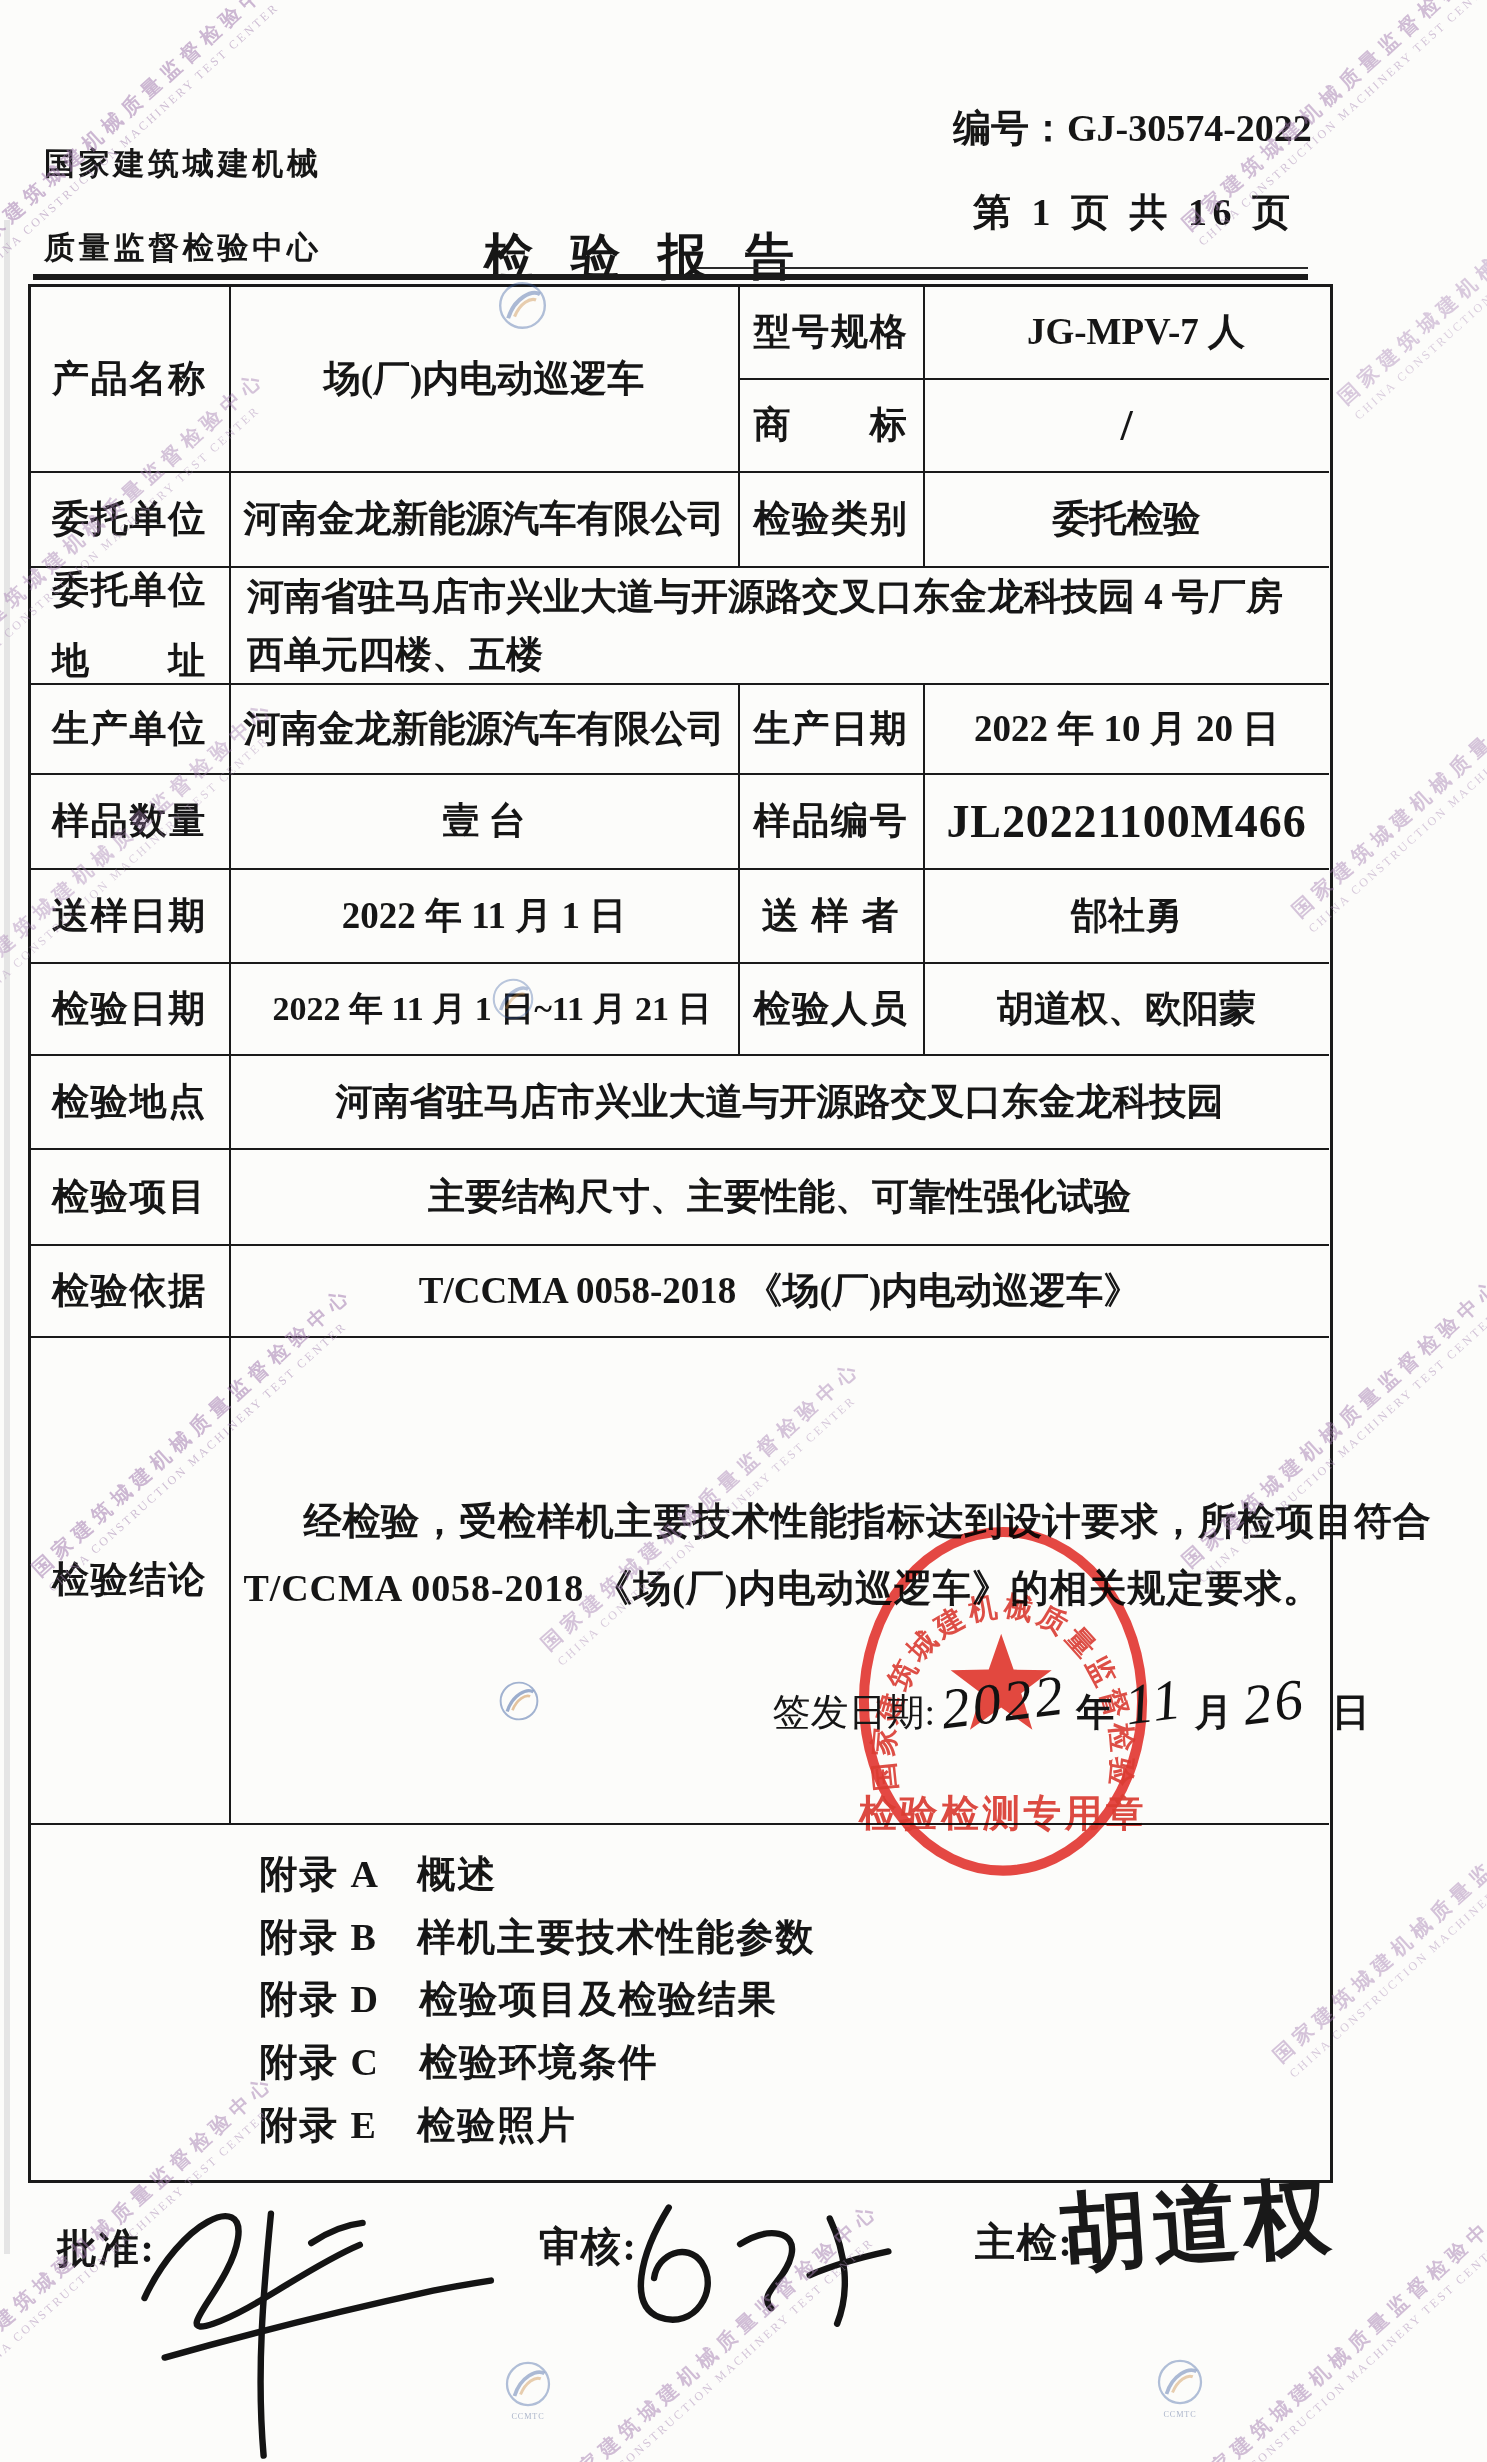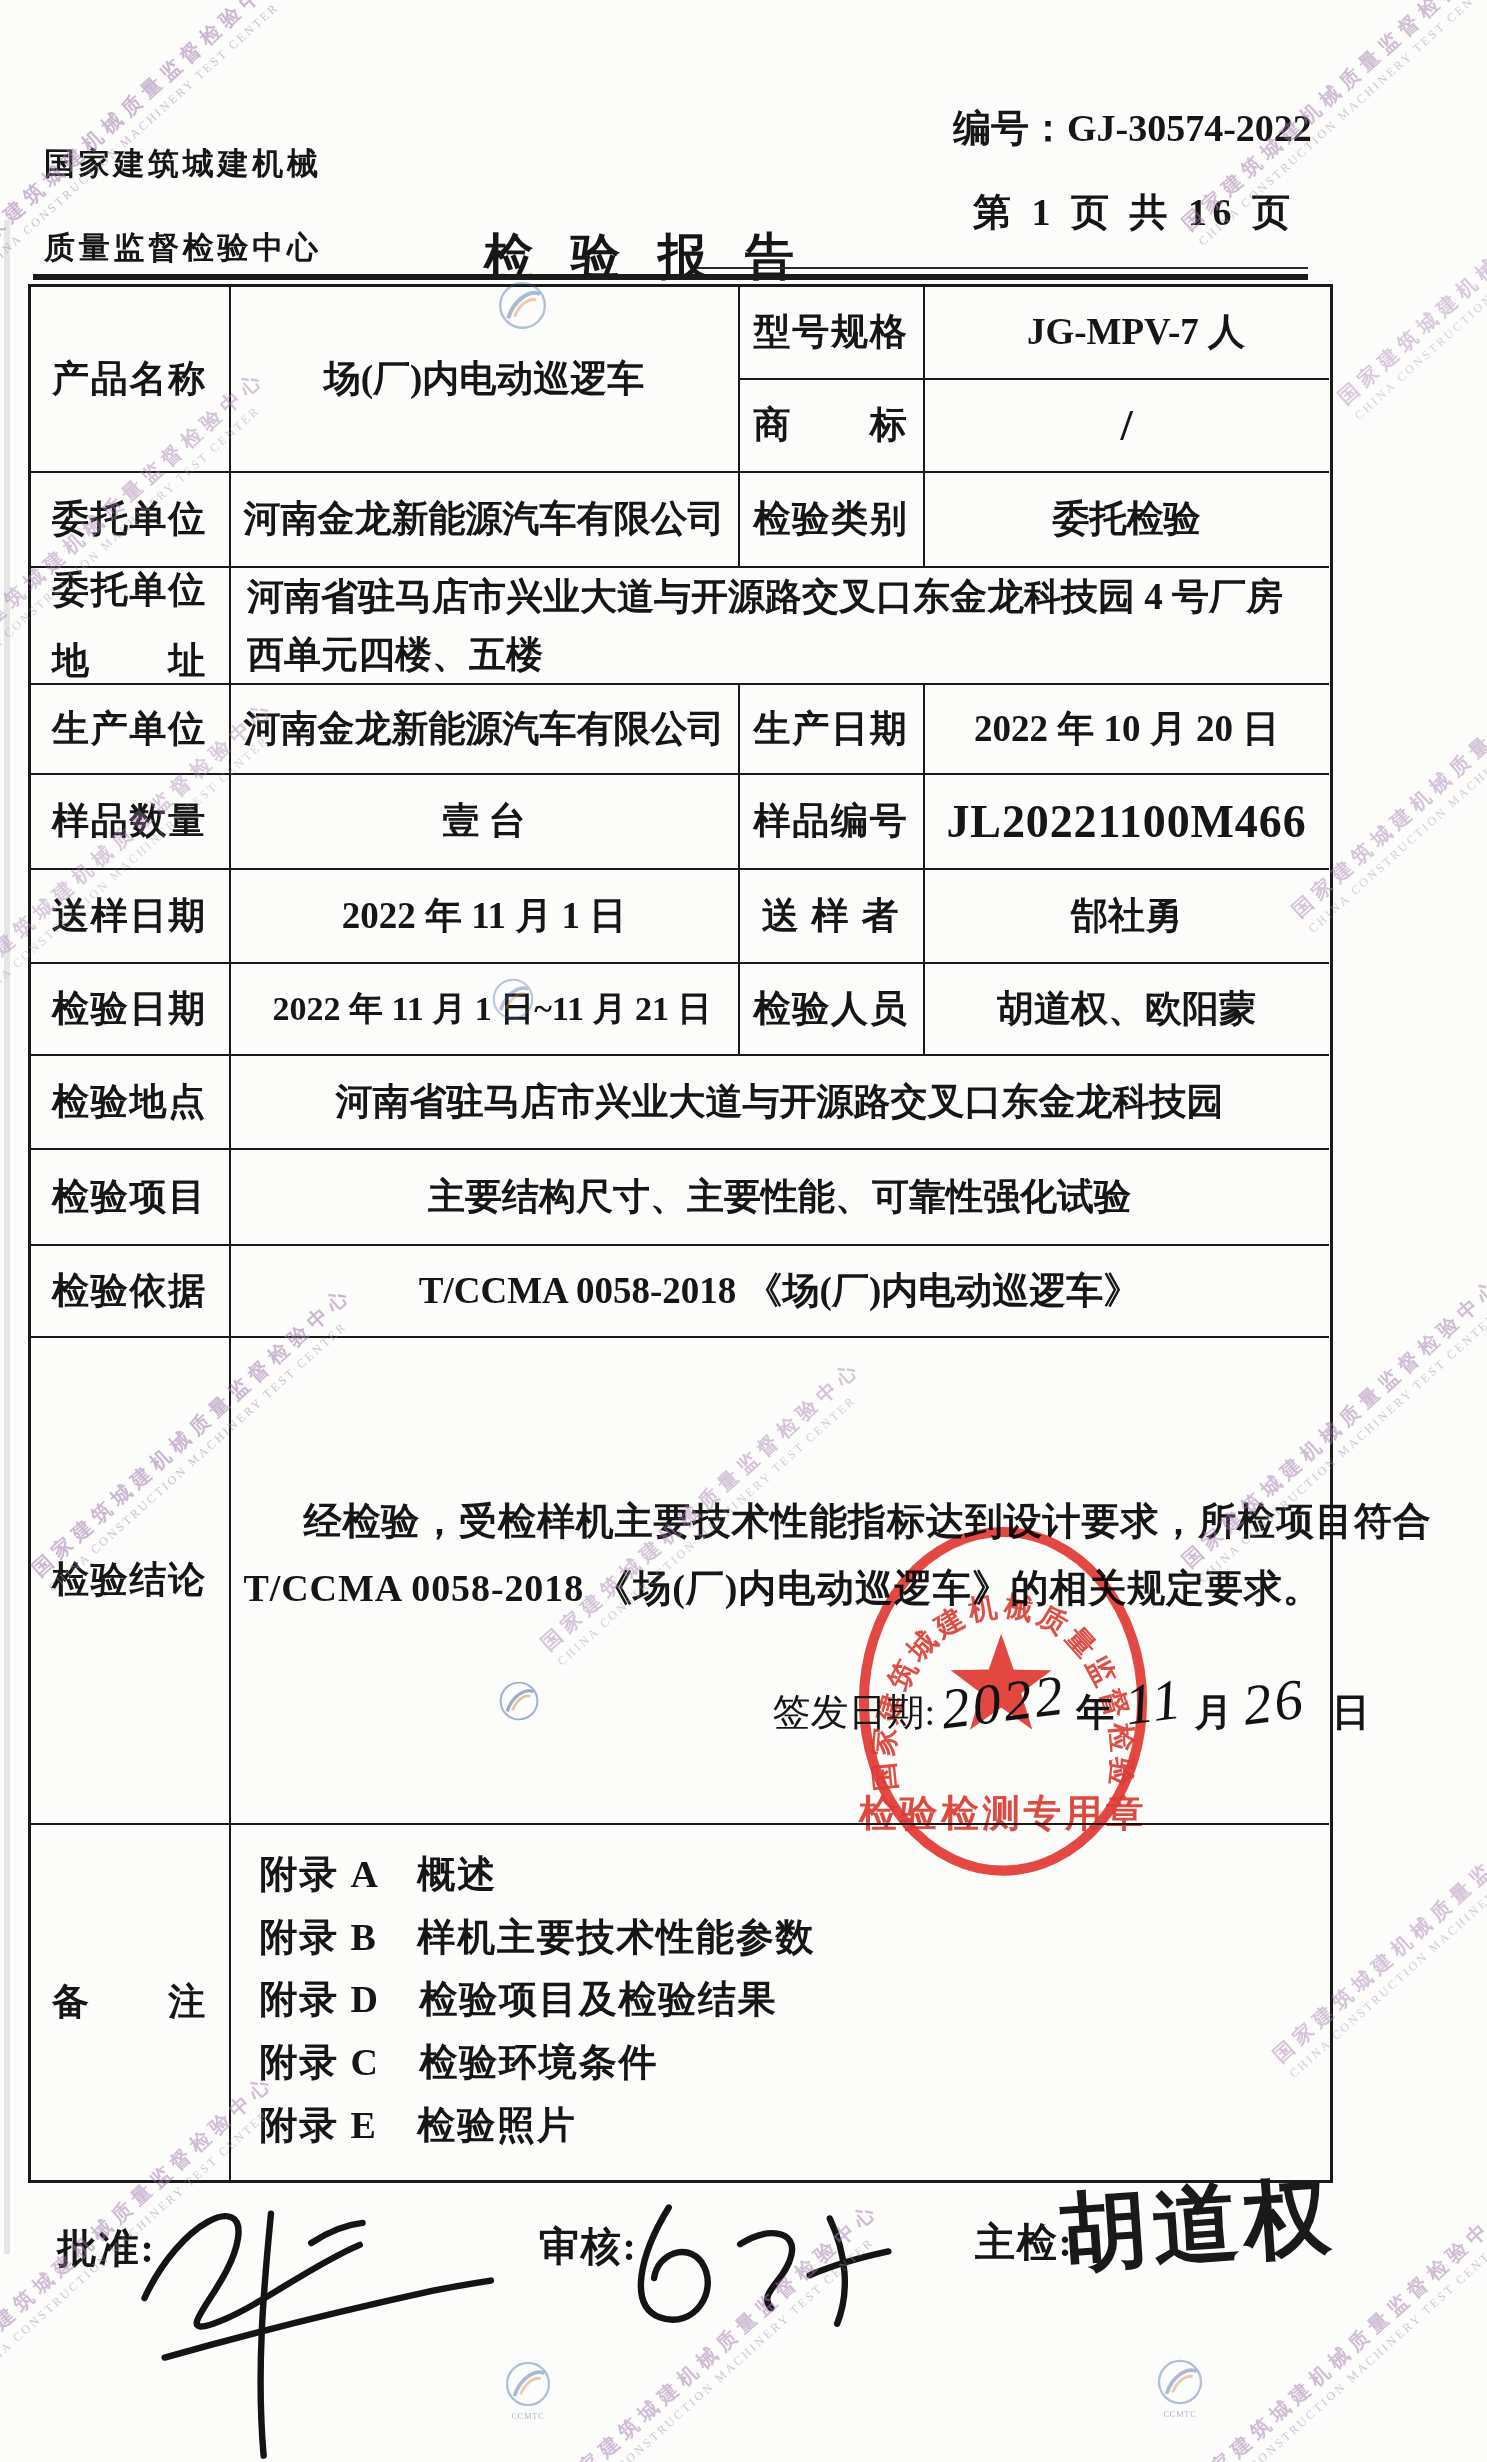--- a/index.html
+++ b/index.html
@@ -230,21 +230,20 @@
     <div class="c-line c-line1">经检验，受检样机主要技术性能指标达到设计要求，所检项目符合</div>
     <div class="c-line c-line2">T/CCMA 0058-2018 《场(厂)内电动巡逻车》的相关规定要求。</div>
     <div class="sign-line">
       <span class="plabel">签发日期:</span>
       <span class="hand">2022</span><span class="unit">年</span>
       <span class="hand">11</span><span class="unit">月</span>
       <span class="hand">26</span><span class="unit" style="margin-left:24px;">日</span>
     </div>
   </div>
 
-  <div class="cell lbl noB" style="grid-row:13;grid-column:1;">备　　注</div>
   <div class="cell remarks-cell noR noB" style="grid-row:13;grid-column:2/5;">
     <div>附录 A　概述</div>
     <div>附录 B　样机主要技术性能参数</div>
     <div>附录 D　检验项目及检验结果</div>
     <div>附录 C　检验环境条件</div>
     <div>附录 E　检验照片</div>
   </div>
 </div>
 
 <div class="stamp">

